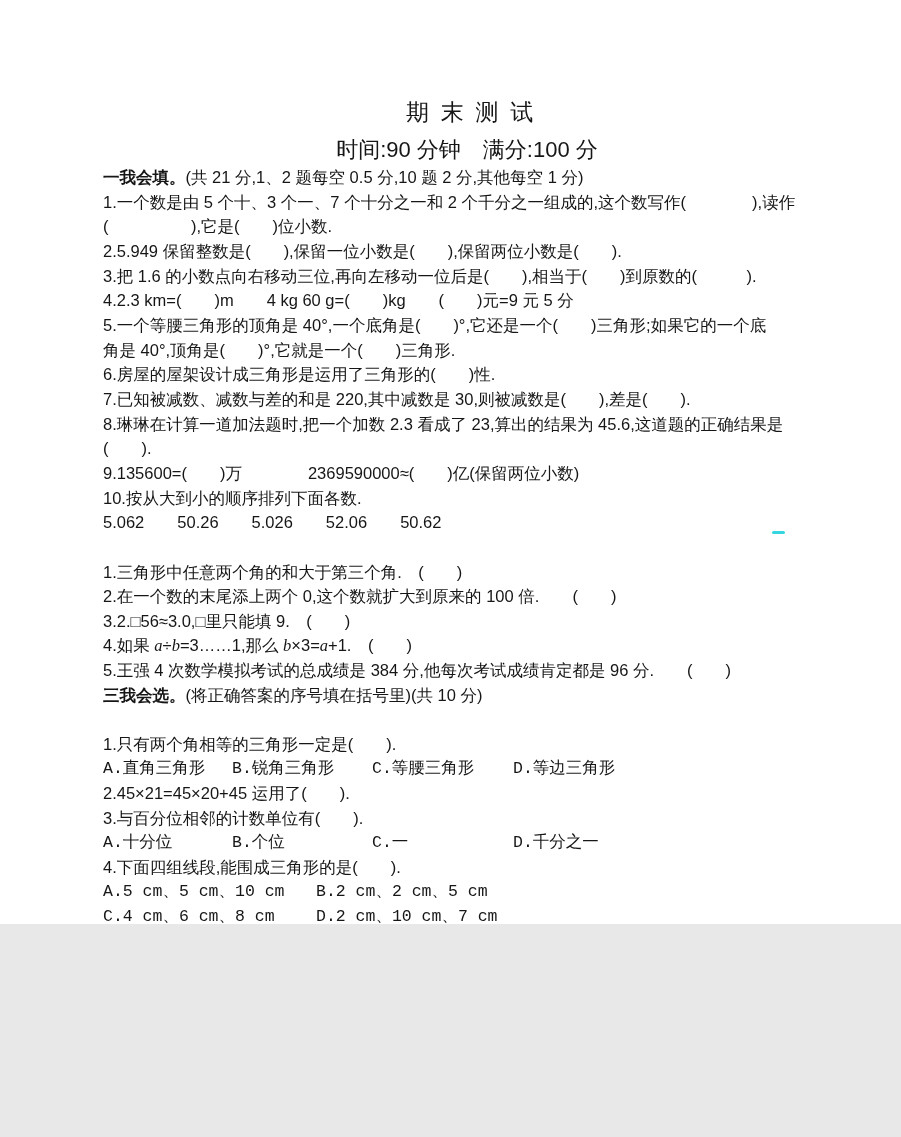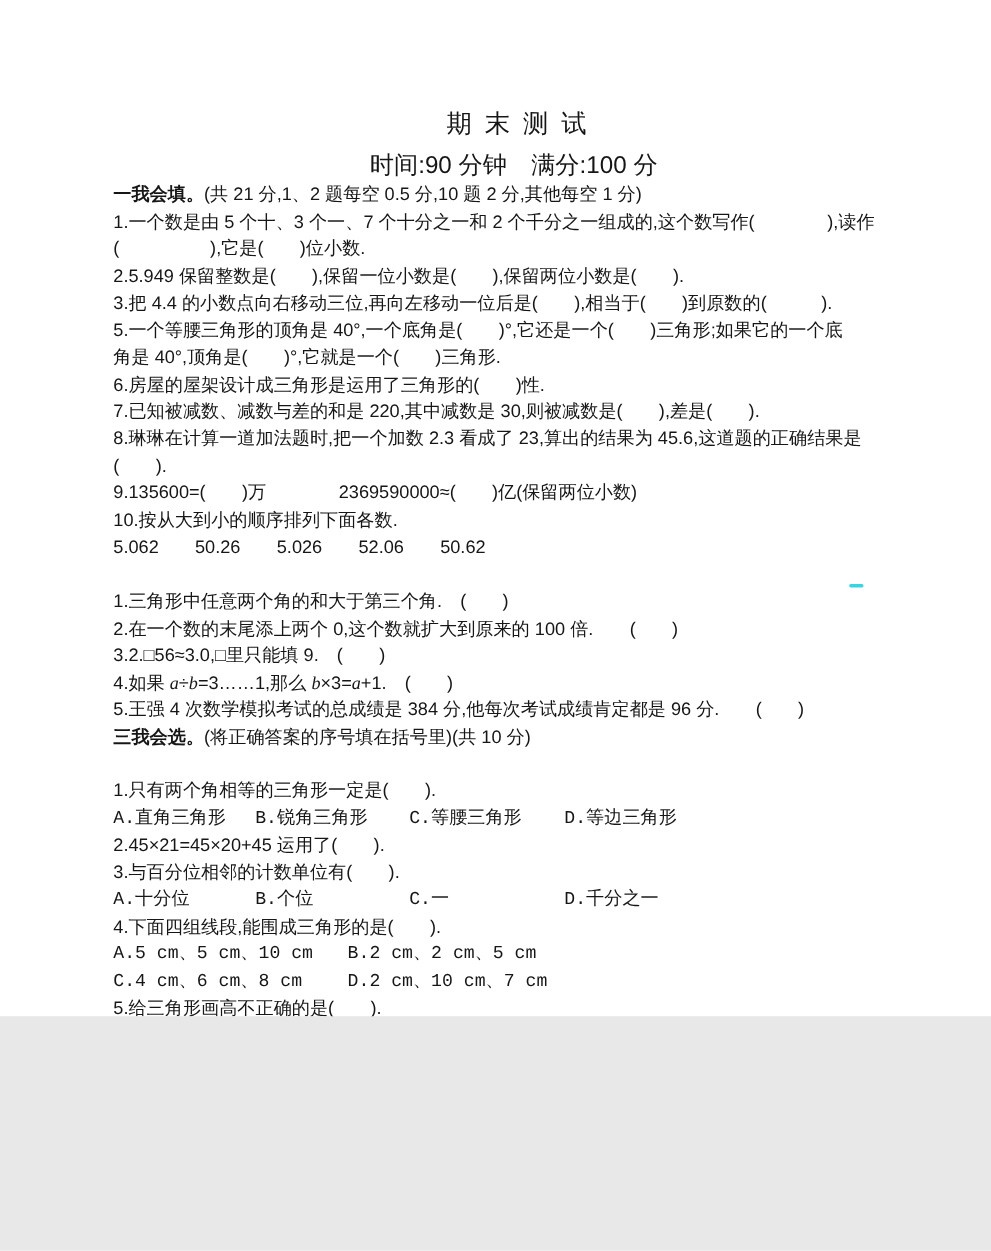--- a/index.html
+++ b/index.html
@@ -52,21 +52,22 @@
   <div class="doc">
     <div class="title">期 末 测 试</div>
     <div class="meta">时间:90 分钟　满分:100 分</div>
 
     <div class="body">
 
       <div class="line"><span class="hb">一我会填。</span><span>(共 21 分,1、2 题每空 0.5 分,10 题 2 分,其他每空 1 分)</span></div>
       <div class="line">1.一个数是由 5 个十、3 个一、7 个十分之一和 2 个千分之一组成的,这个数写作(　　　　),读作</div>
       <div class="line">(　　　　　),它是(　　)位小数.</div>
       <div class="line">2.5.949 保留整数是(　　),保留一位小数是(　　),保留两位小数是(　　).</div>
-      <div class="line">3.把 4.4 的小数点向右移动三位,再向左移动一位后是(　　),相当于(　　)到原数的(　　　).</div>
+      <div class="line">3.把 1.6 的小数点向右移动三位,再向左移动一位后是(　　),相当于(　　)到原数的(　　　).</div>
+      <div class="line">4.2.3 km=(　　)m　　4 kg 60 g=(　　)kg　　(　　)元=9 元 5 分</div>
       <div class="line">5.一个等腰三角形的顶角是 40°,一个底角是(　　)°,它还是一个(　　)三角形;如果它的一个底</div>
       <div class="line">角是 40°,顶角是(　　)°,它就是一个(　　)三角形.</div>
       <div class="line">6.房屋的屋架设计成三角形是运用了三角形的(　　)性.</div>
       <div class="line">7.已知被减数、减数与差的和是 220,其中减数是 30,则被减数是(　　),差是(　　).</div>
       <div class="line">8.琳琳在计算一道加法题时,把一个加数 2.3 看成了 23,算出的结果为 45.6,这道题的正确结果是</div>
       <div class="line">(　　).</div>
       <div class="line">9.135600=(　　)万　　　　2369590000≈(　　)亿(保留两位小数)</div>
       <div class="line">10.按从大到小的顺序排列下面各数.</div>
       <div class="line">5.062　　50.26　　5.026　　52.06　　50.62</div>
       <div class="line"></div>

